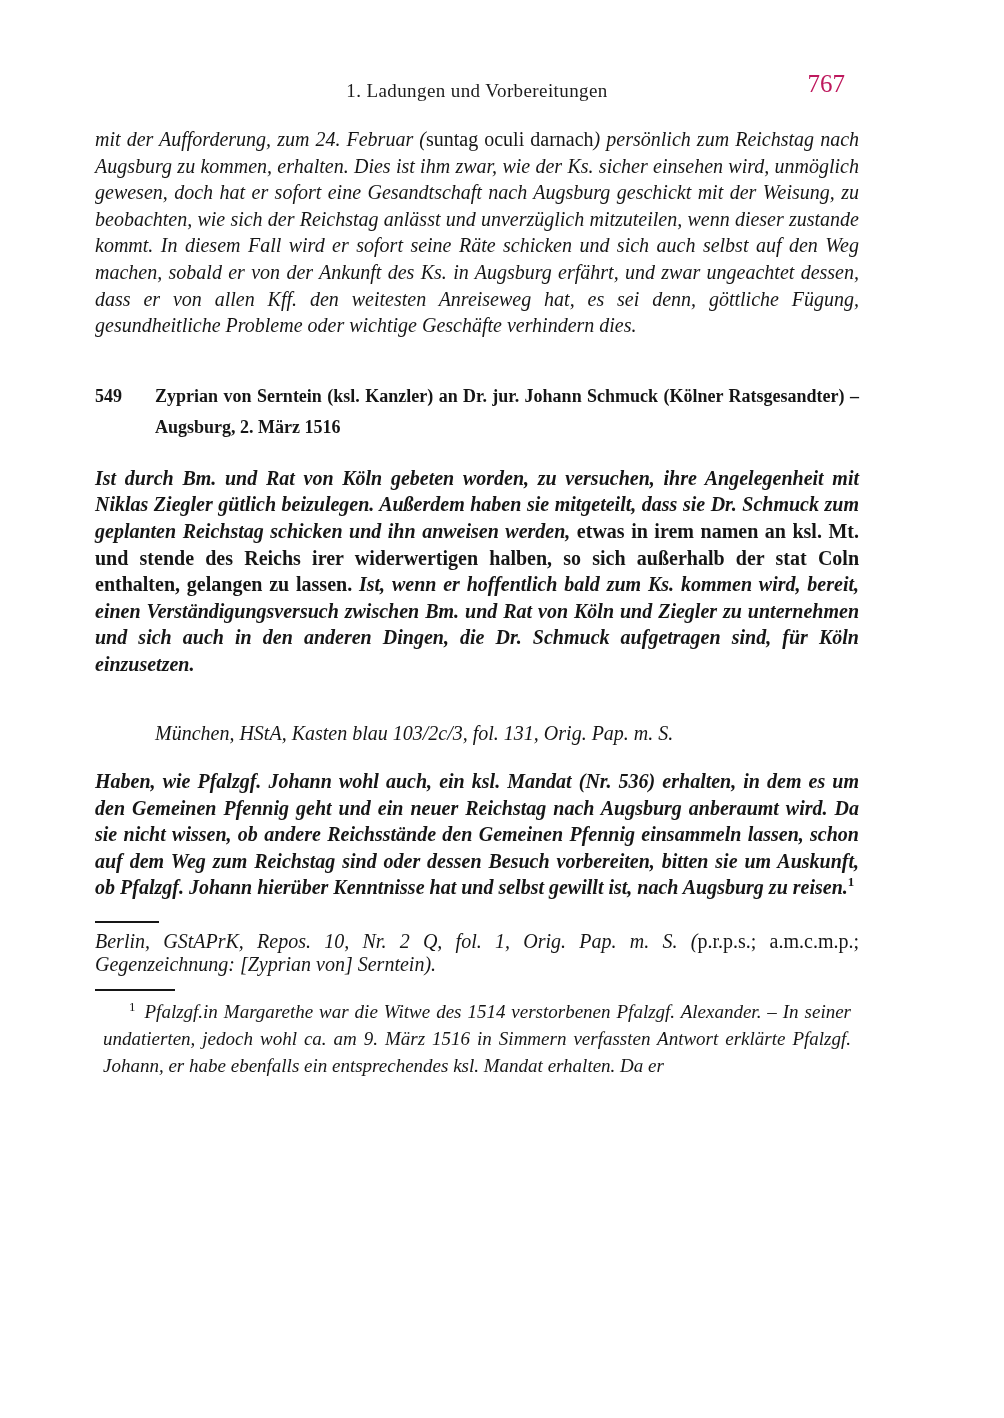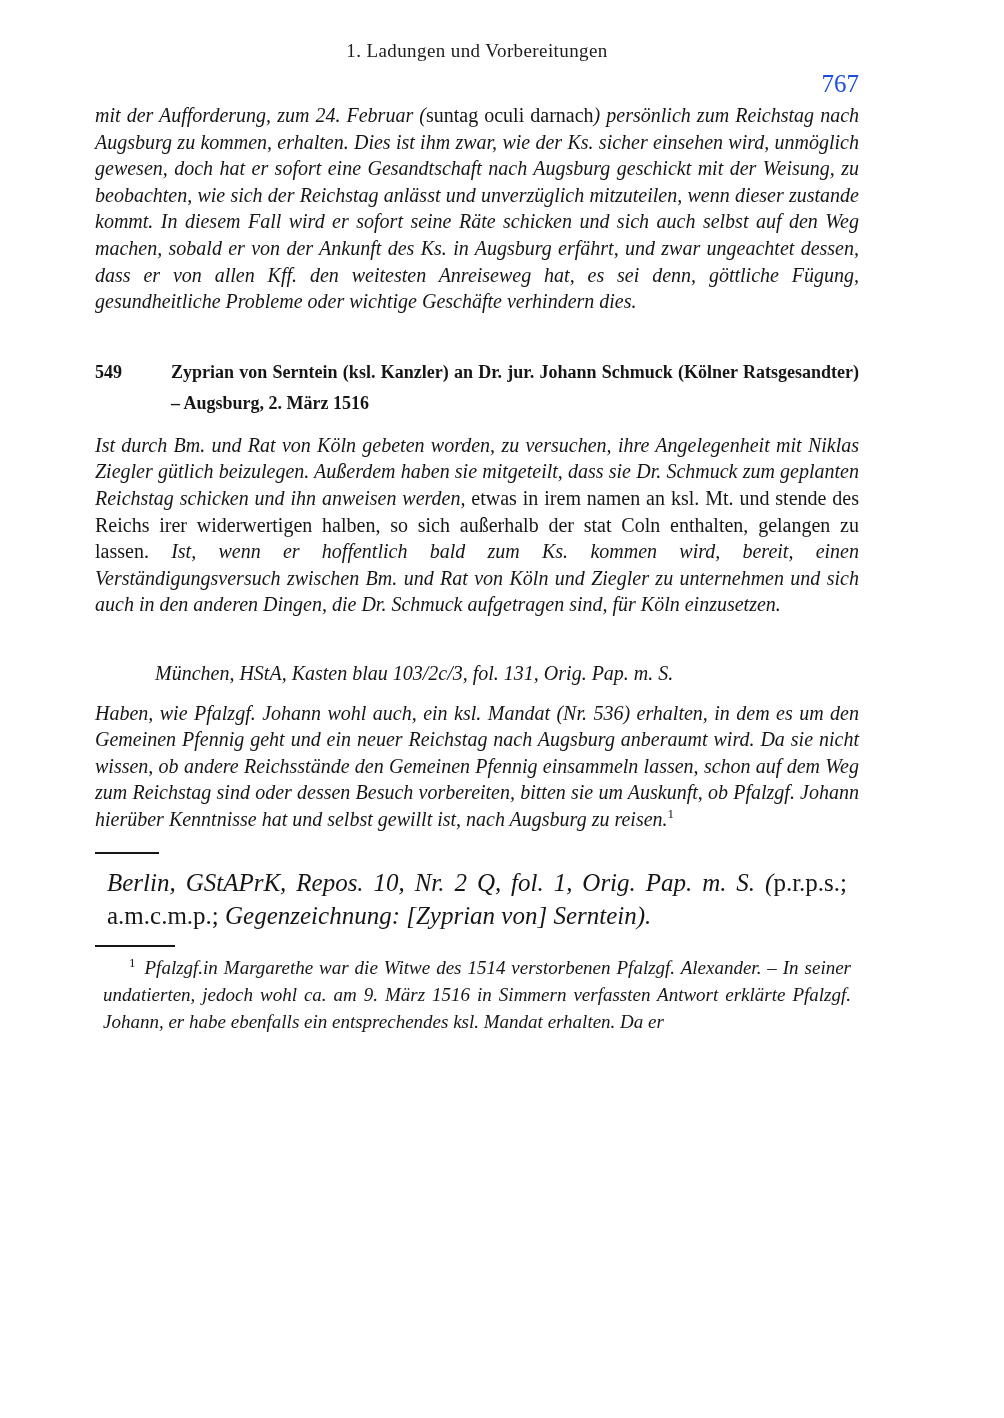--- a/index.html
+++ b/index.html
@@ -19,93 +19,92 @@
   }
   .textblock {
     position: absolute;
     left: 95px;
     top: 0;
     width: 764px;
   }
   
   .running-head {
     position: relative;
-    padding-top: 40px;
+    padding-top: 80px;
     height: 30px;
   }
   .running-head .head-title {
     display: block;
     text-align: center;
     font-size: 19px;
     letter-spacing: 0.4px;
     color: #1c1c1c;
   }
   .running-head .page-number {
     position: absolute;
-    right: 0;
+    right: 14px;
     top: 70px;
     font-size: 25px;
-    color: #1d4ed8;
+    color: #be185d;
   }
   
   .para {
     text-align: justify;
     font-size: 20px;
     line-height: 26.6px;
     margin: 0;
   }
   .it { font-style: italic; }
   .rm { font-style: normal; }
-  .continuation { margin-top: 32px; }
+  .continuation { margin-top: 16px; }
   
   .entry { margin-top: 42px; }
   .entry-head {
     display: flex;
     align-items: flex-start;
     font-weight: bold;
     font-size: 18px;
     line-height: 31px;
   }
   .entry-number {
     flex: 0 0 60px;
     font-weight: bold;
   }
   .entry-title {
     flex: 1 1 auto;
     text-align: justify;
-    margin-left: 16px;
   }
   .entry-source {
     margin: 17px 0 0 60px;
     font-style: italic;
     font-size: 20px;
     line-height: 26.6px;
     text-align: justify;
   }
-  .entry-body { margin-top: 13px; }
+  .entry-body { margin-top: 22px; font-weight: bold; }
   sup.fn-ref {
     font-style: normal;
     font-size: 13px;
     line-height: 0;
     vertical-align: super;
   }
   
   .rule {
     border: 0;
     border-top: 2px solid #161616;
     margin: 0 0 7px 0;
   }
   .rule-apparatus { width: 64px; margin-top: 20px; }
   .rule-footnote  { width: 80px; margin-top: 13px; }
   .apparatus {
-    font-size: 25px;
-    line-height: 33px;
+    font-size: 20px;
+    line-height: 23px;
     text-align: justify;
     font-style: italic;
-    margin: 12px;
+    margin: 0;
   }
   .footnote {
     font-size: 19px;
     line-height: 26.8px;
     text-align: justify;
     font-style: italic;
     margin: 8px;
     text-indent: 26px;
   }
   .footnote .fn-marker {

